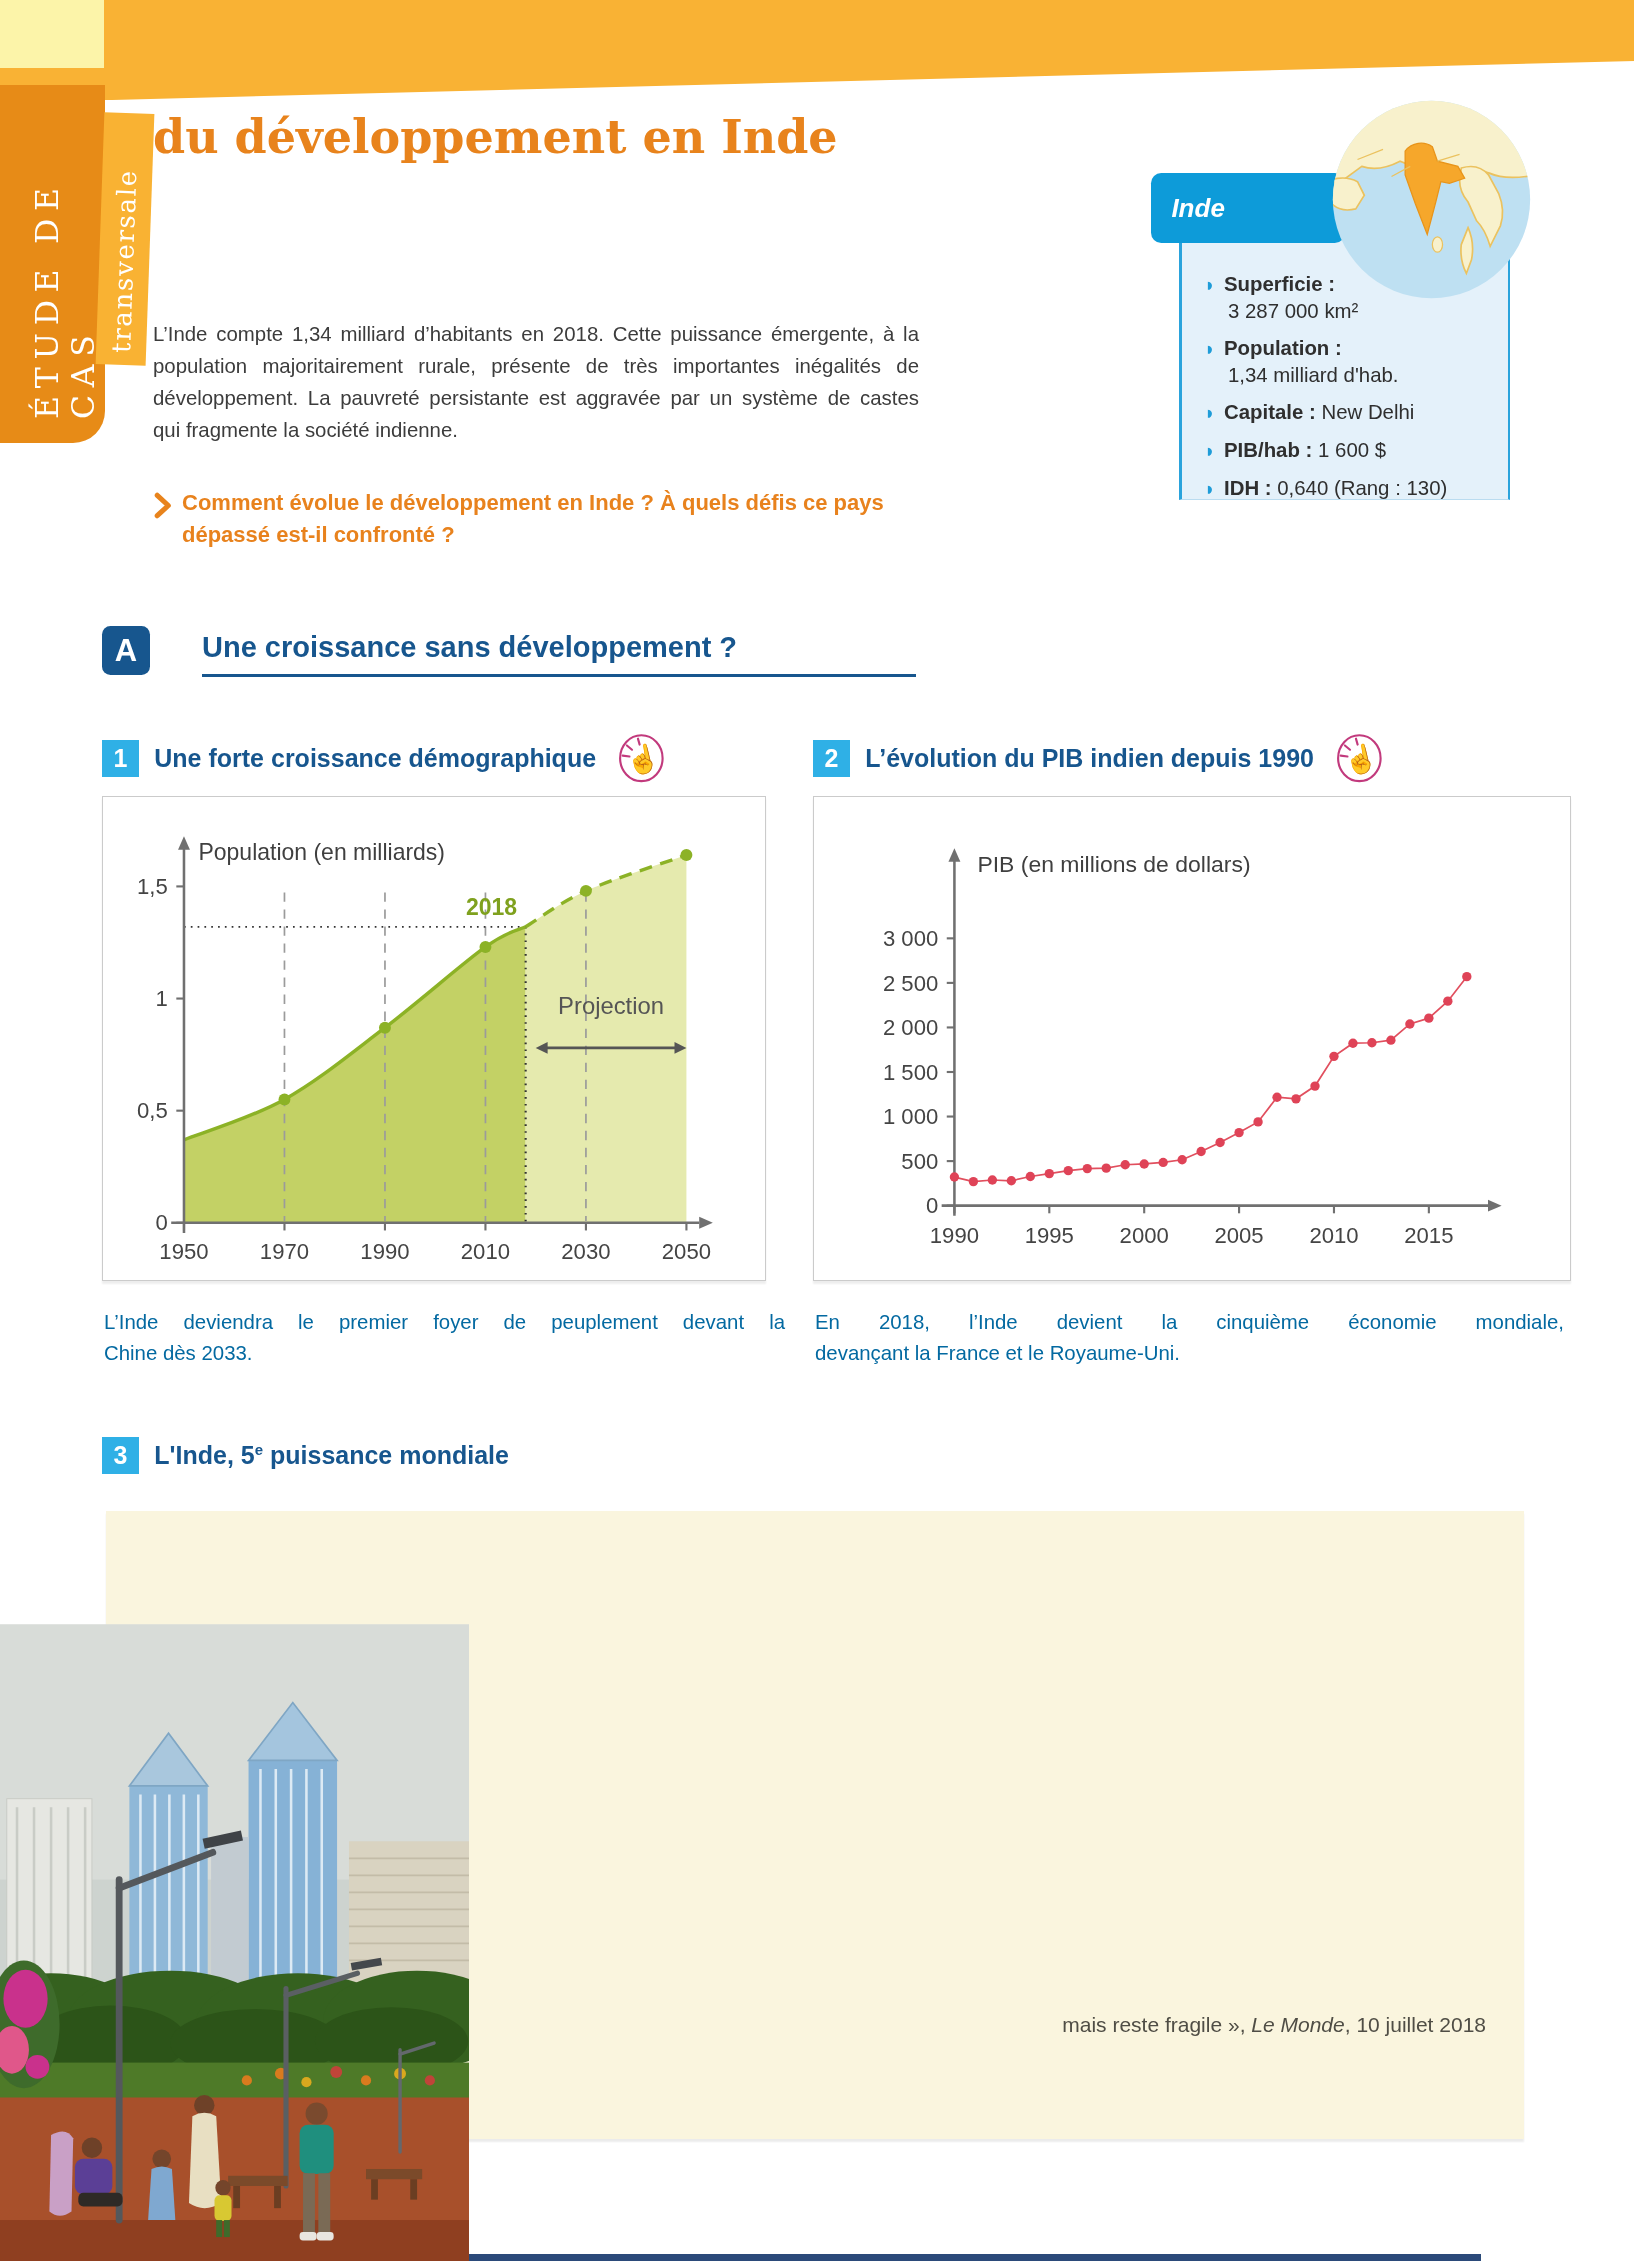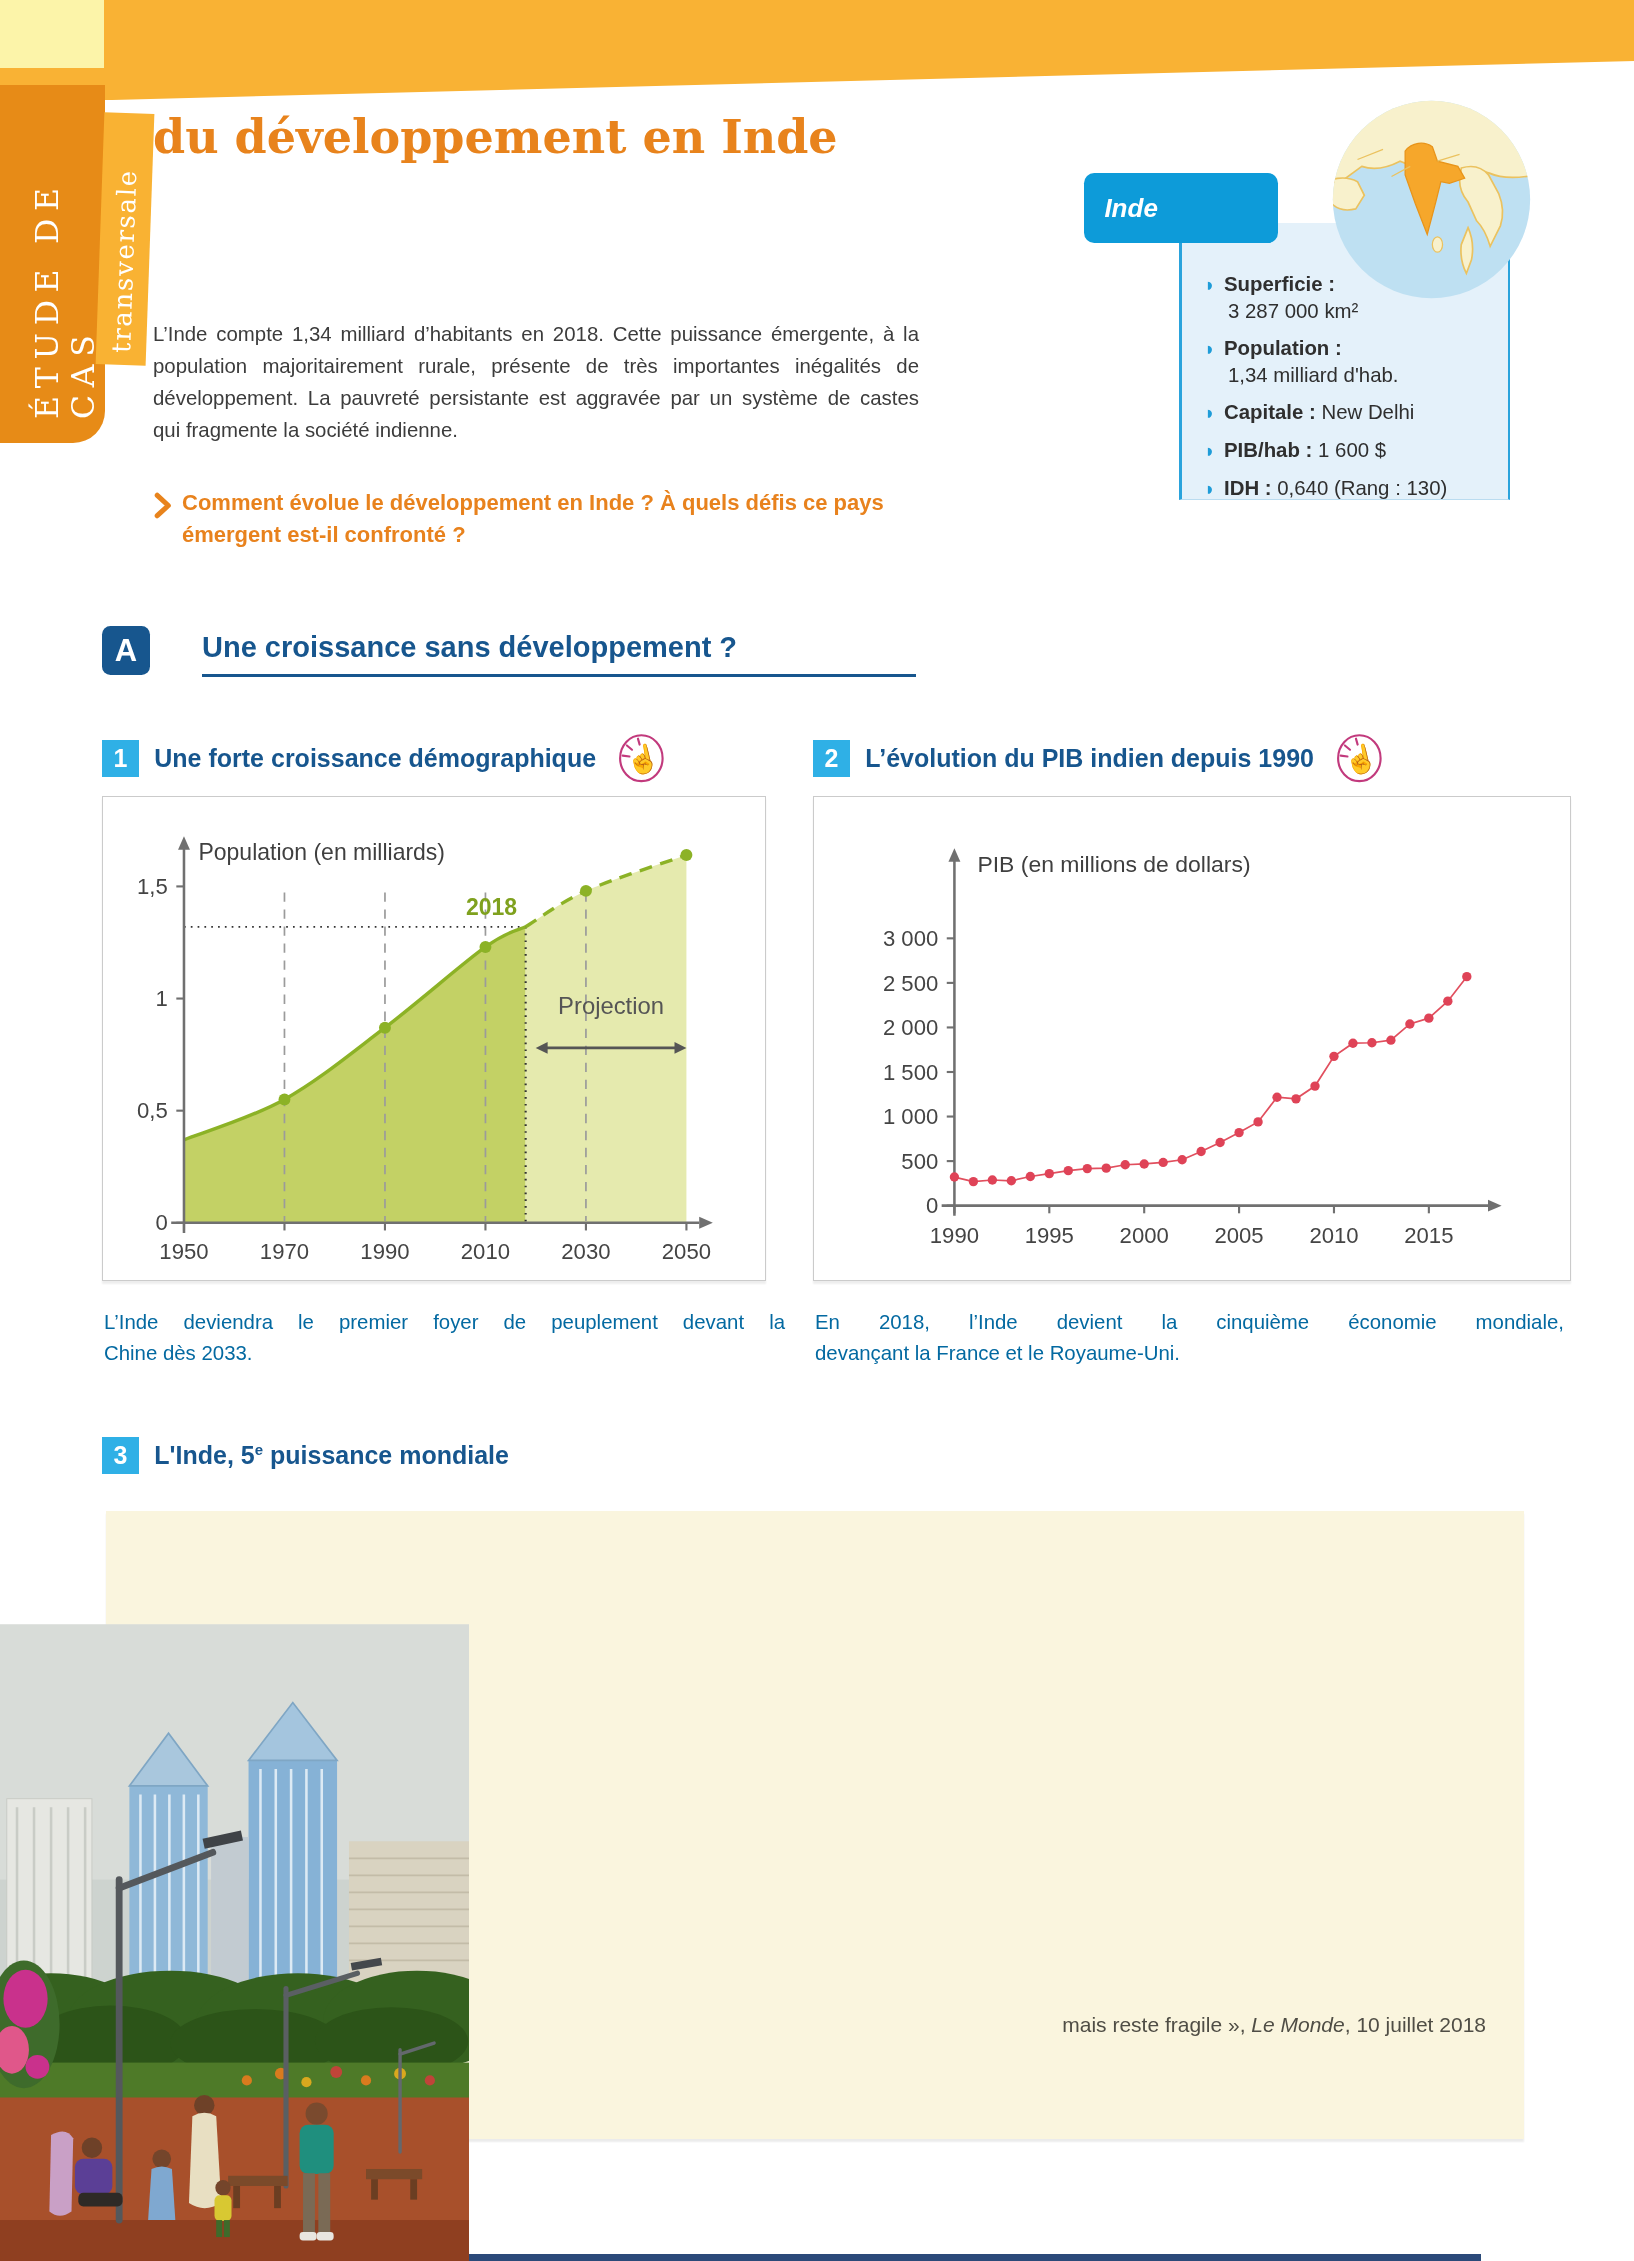--- a/index.html
+++ b/index.html
@@ -27,21 +27,21 @@
   .lines-j div { text-align:justify; text-align-last:justify; }
   .lines-j div:last-child { text-align-last:left; }
   .lines-jall div { text-align:justify; text-align-last:justify; }
   .question { left:153px; top:487px; width:817px; color:#E8821D; font-weight:bold;
               font-size:22px; line-height:32px; }
   .question .q-row { display:flex; }
   .question .chev { width:29px; padding-top:4.3px; flex:0 0 29px; }
   .question .q-lines div { white-space:nowrap; }
 
   
-  .inde-tab { left:1084px; top:173px; width:194px; height:70px; background:#0D9BD9;
+  .inde-tab { left:1151px; top:173px; width:194px; height:70px; background:#0D9BD9;
               border-radius:10.2px; z-index:6; color:#fff; font-style:italic; font-weight:bold;
               font-size:26px; display:flex; align-items:center; padding-left:20.4px; }
   .info-box { left:1179px; top:223px; width:331px; height:277px; background:#E4F1FA;
               border-left:3.4px solid #2AA3DC; border-right:2.6px solid #2AA3DC;
               border-bottom:0.9px solid #BADCF0; z-index:5; padding:48px 15.3px 0 22px; }
   .info-item { margin-bottom:11px; font-size:20.4px; color:#2F2F2F; line-height:26px; }
   .info-item .bullet { color:#1E9CD8; font-size:19px; margin-right:8.5px; }
   .info-item .lbl { font-weight:bold; }
   .info-item .val2 { display:block; padding-left:24px; }
   .globe { left:1332px; top:100px; width:199px; height:199px; z-index:7; }
@@ -105,21 +105,21 @@
 
 <div class="abs question">
   <div class="q-row">
     <span class="chev">
       <svg width="20.4" height="29" viewBox="0 0 24 34">
           <polyline points="5,5 18,17 5,29" fill="none" stroke="#E8831C" stroke-width="6" stroke-linecap="round" stroke-linejoin="round"></polyline>
         </svg>
     </span>
     <div class="q-lines">
         <div>Comment évolue le développement en Inde ? À quels défis ce pays</div>
-        <div>émergent est-il confronté ?</div>
+        <div>dépassé est-il confronté ?</div>
       </div>
   </div>
 </div>
 
 <div class="abs inde-tab">
   <span>Inde</span>
 </div>
 <div class="abs info-box">
   <div class="info-item">
     <span class="bullet">◗</span><span class="lbl">Superficie :</span>

